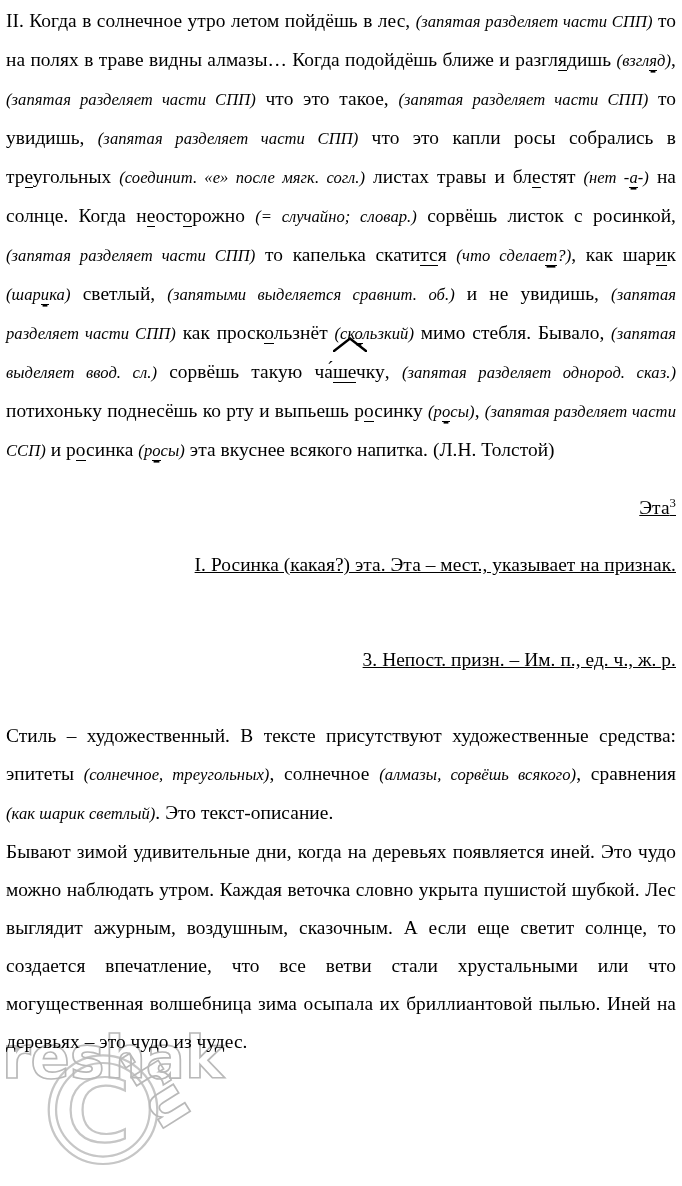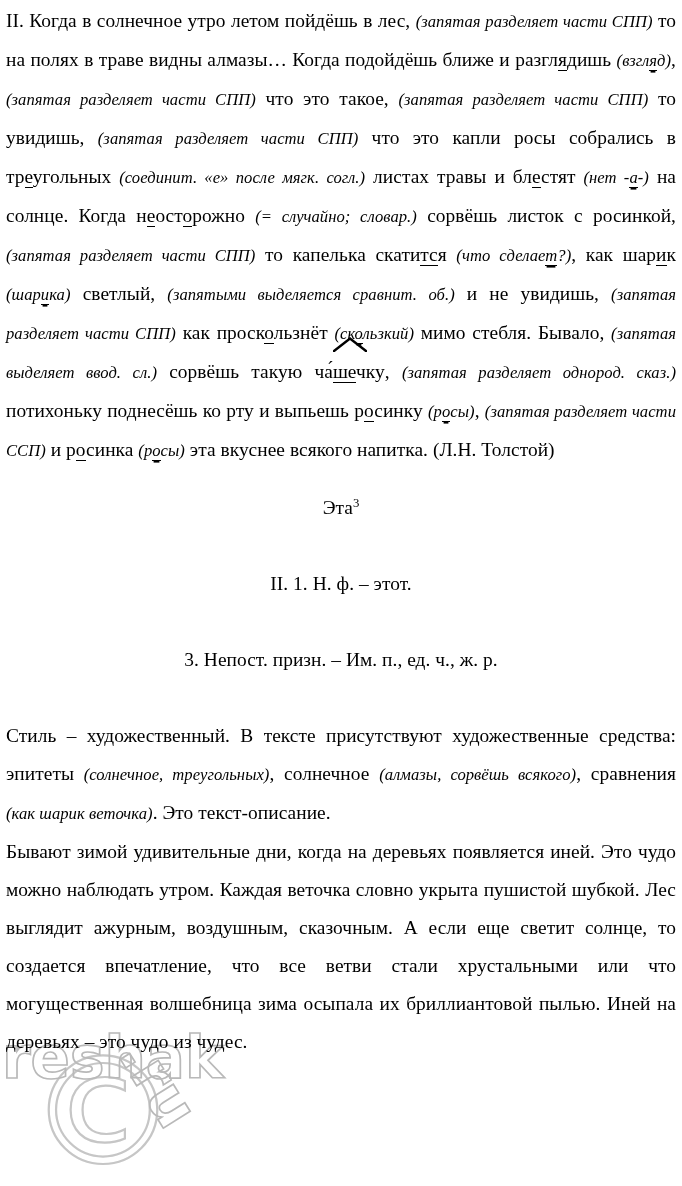--- a/index.html
+++ b/index.html
@@ -28,21 +28,22 @@
   
   .para {
     font-size: 19.4px;
     line-height: 38px;
     text-align: justify;
     text-justify: inter-word;
     margin: 0;
     letter-spacing: 0.05px;
   }
   .para.analysis {
-    text-align: center;
+    text-align: right;
+    text-decoration: underline;
   }
   .spacer-half { height: 19px; }
 
   
   .ann {
     font-style: italic;
     font-size: 16.6px;
   }
 
   
@@ -127,27 +128,27 @@
           </span>ча́<span class="u">ше</span>чку</span></span><span>, </span><span class="ann">(запятая разделяет однород. сказ.)</span><span> потихоньку поднесёшь ко рту и выпьешь р</span><span class="u">о</span><span>синку </span><span class="ann">(р</span><span class="ann u2">о</span><span class="ann">сы)</span><span>, </span><span class="ann">(запятая разделяет части ССП)</span><span> и р</span><span class="u">о</span><span>синка </span><span class="ann">(р</span><span class="ann u2">о</span><span class="ann">сы)</span><span> эта вкуснее всякого напитка. </span><span>(Л.Н. Толстой)</span></div>
 
   <div class="spacer-half"></div>
 
   <div class="para analysis">
     <span>Эта</span><span class="sup">3</span>
   </div>
 
   <div class="spacer-half"></div>
 
+  <div class="para analysis">I. Росинка (какая?) эта. Эта – мест., указывает на признак.</div>
   <div class="spacer-half"></div>
-  <div class="para analysis">II. 1. Н. ф. – этот.</div>
   <div class="spacer-half"></div>
   <div class="spacer-half"></div>
   <div class="para analysis">3. Непост. призн. – Им. п., ед. ч., ж. р.</div>
   <div class="spacer-half"></div>
 
 
   <div class="spacer-half"></div>
 
-  <div class="para" id="style-para"><span>Стиль – художественный. В тексте присутствуют художественные средства: эпитеты </span><span class="ann">(солнечное, треугольных)</span><span>, солнечное </span><span class="ann">(алмазы, сорвёшь всякого)</span><span>, сравнения </span><span class="ann">(как шарик веточка)</span><span>. Это текст-описание.</span></div>
+  <div class="para" id="style-para"><span>Стиль – художественный. В тексте присутствуют художественные средства: эпитеты </span><span class="ann">(солнечное, треугольных)</span><span>, солнечное </span><span class="ann">(алмазы, сорвёшь всякого)</span><span>, сравнения </span><span class="ann">(как шарик светлый)</span><span>. Это текст-описание.</span></div>
 
   <div class="para">Бывают зимой удивительные дни, когда на деревьях появляется иней. Это чудо можно наблюдать утром. Каждая веточка словно укрыта пушистой шубкой. Лес выглядит ажурным, воздушным, сказочным. А если еще светит солнце, то создается впечатление, что все ветви стали хрустальными или что могущественная волшебница зима осыпала их бриллиантовой пылью. Иней на деревьях – это чудо из чудес.</div>
 
 </div>
 
 </body></html>

